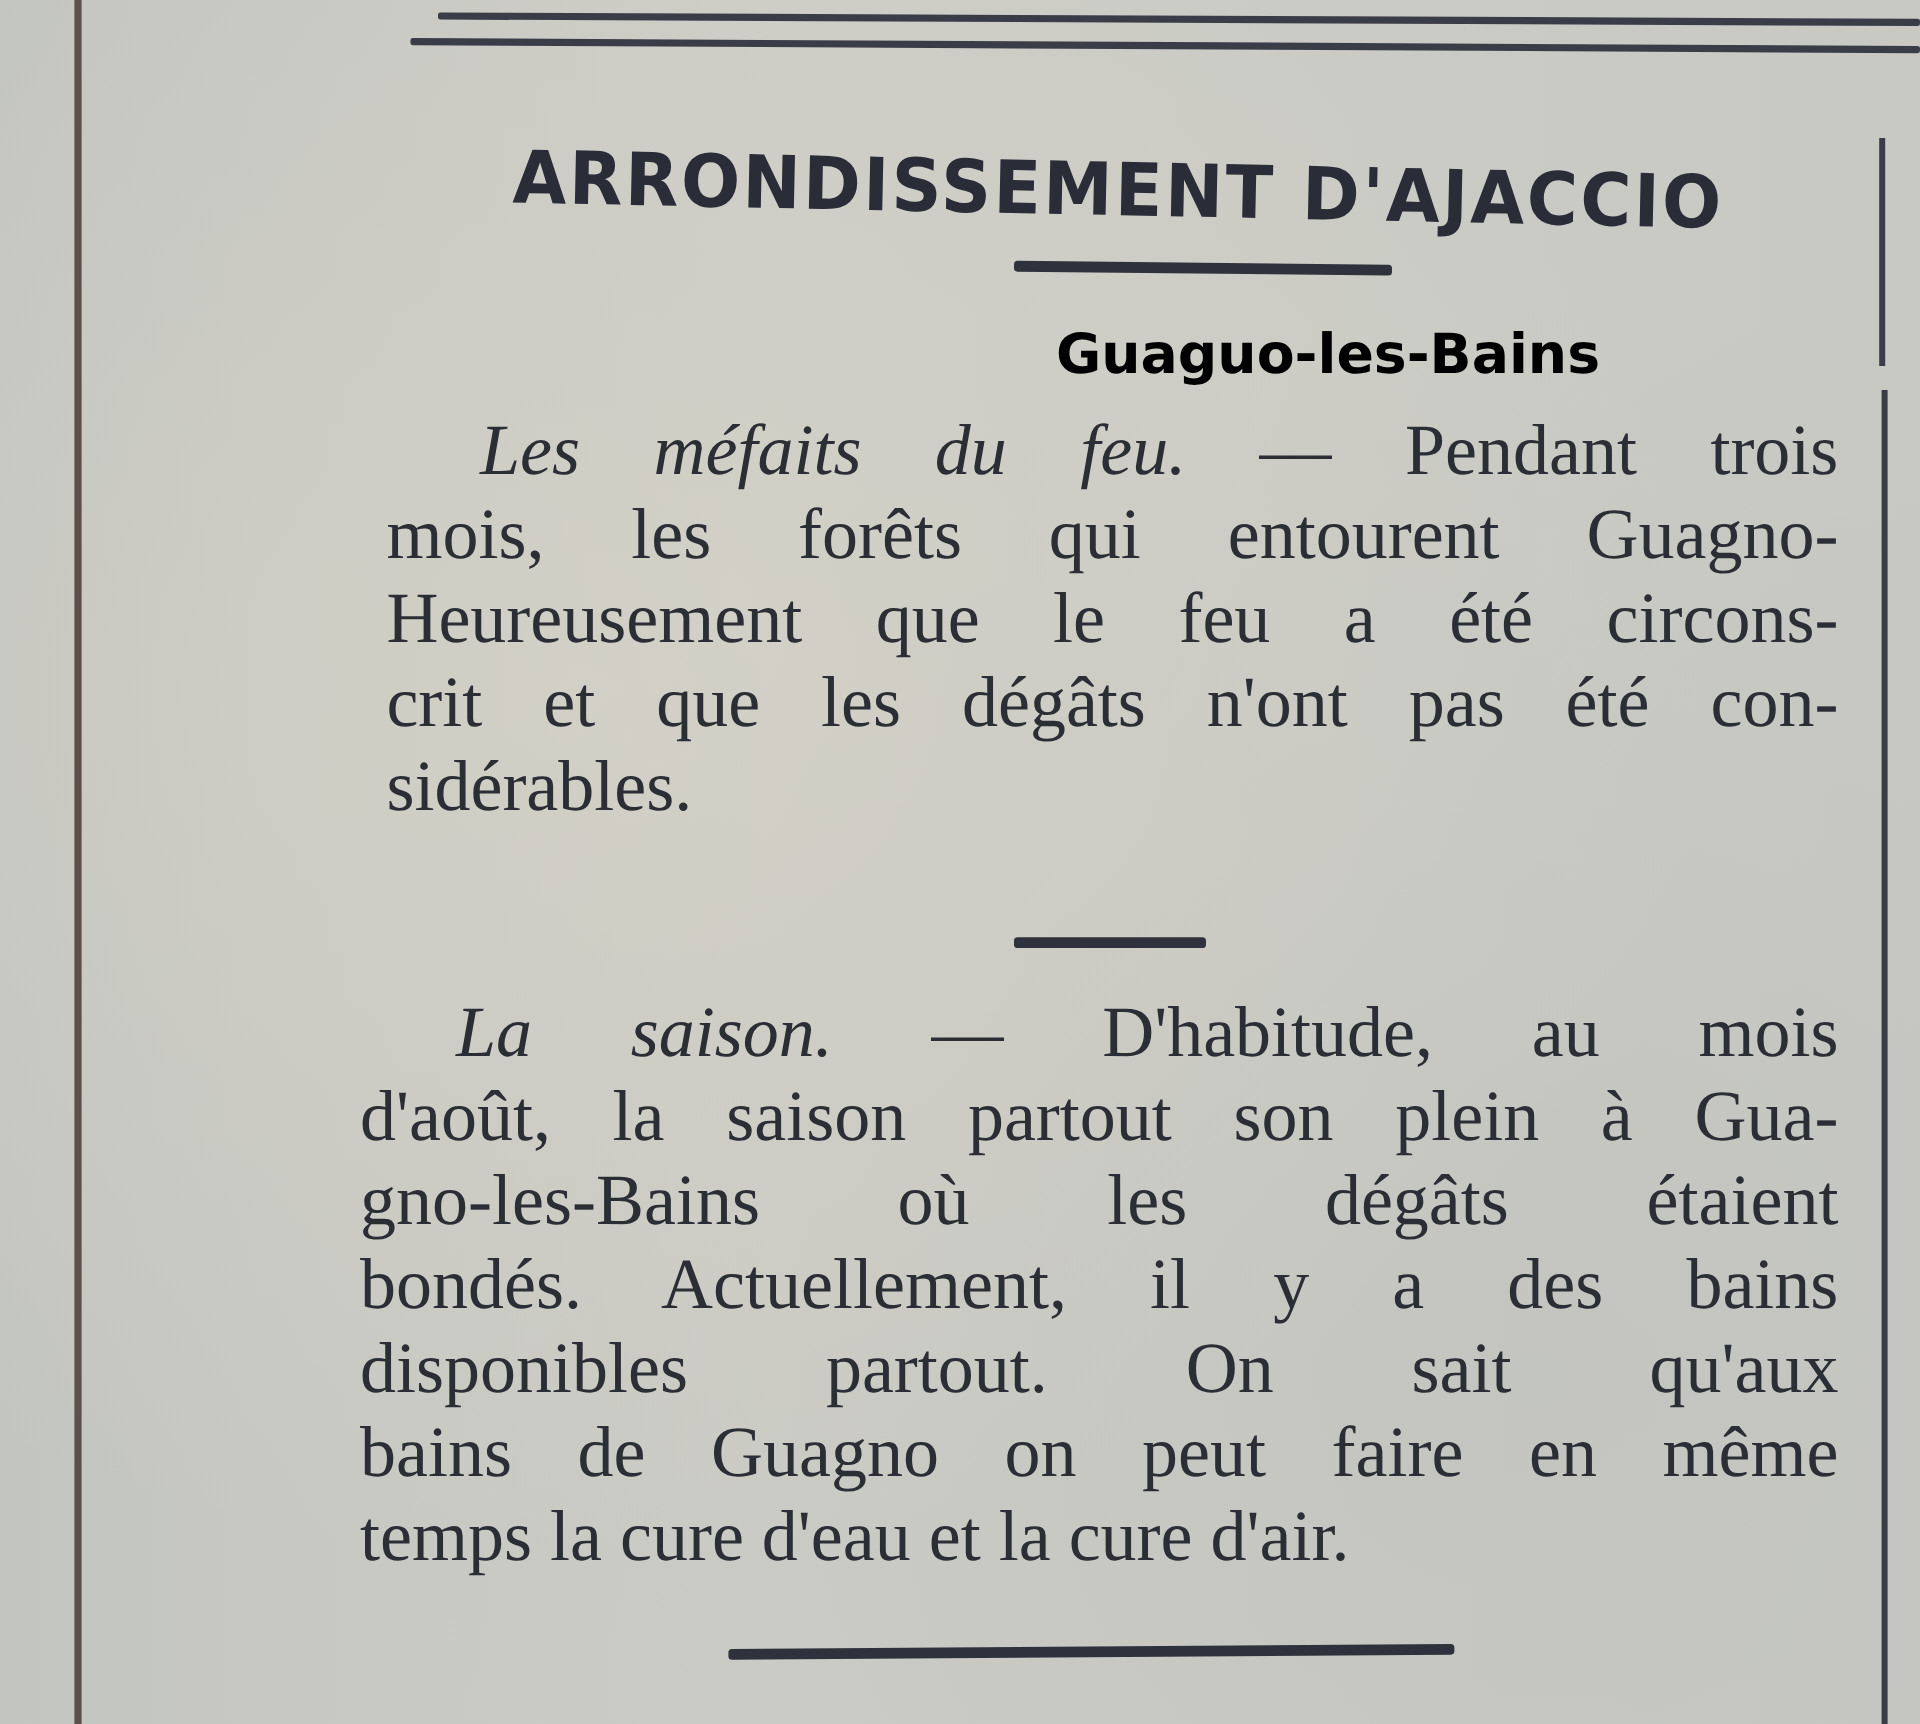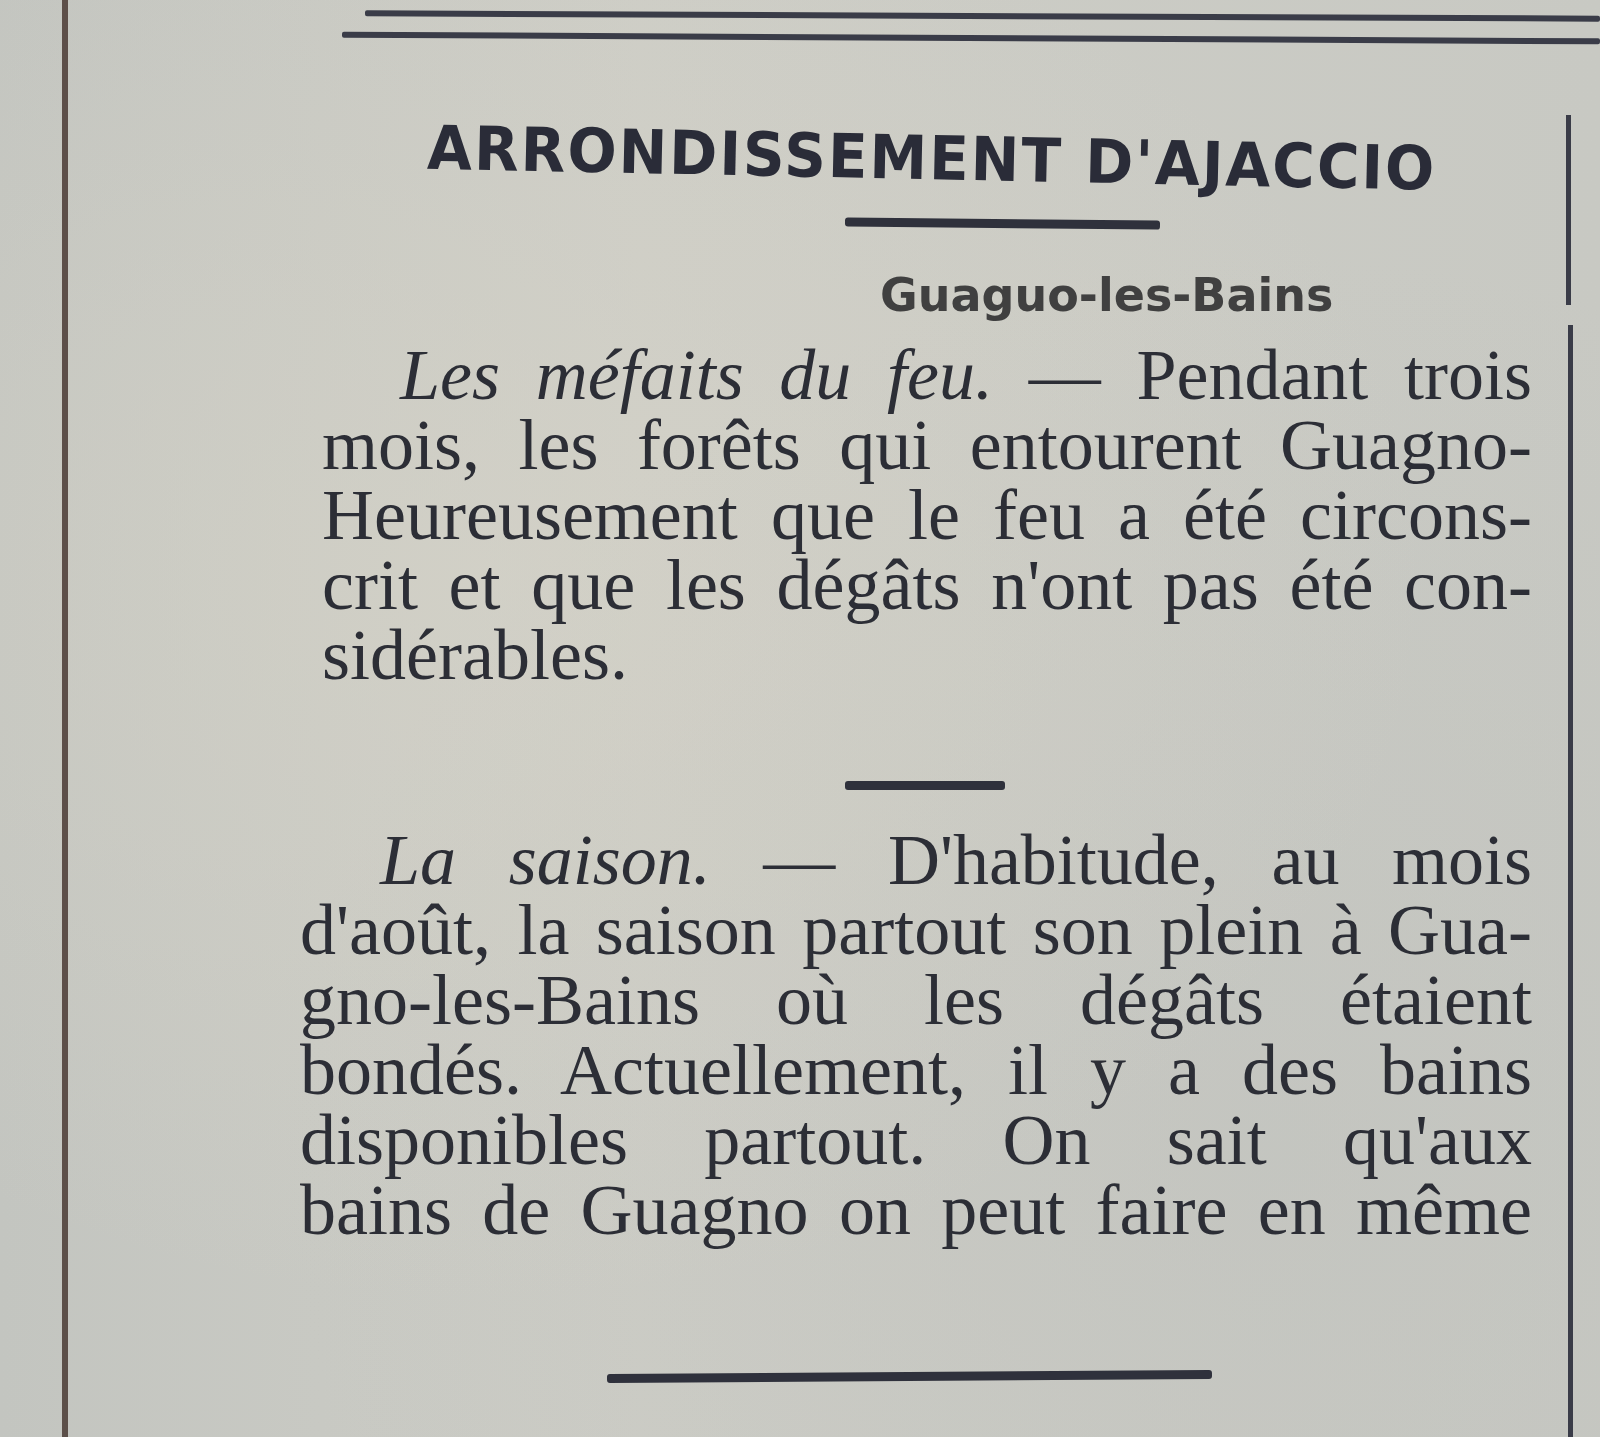--- a/index.html
+++ b/index.html
@@ -69,29 +69,29 @@
     .rule.r-mid  { left: 845px; top: 781px; width: 160px; }
     .rule.r-end  { left: 607px; top: 1372px; width: 605px; transform: rotate(-0.4deg); }
 
     .subhead {
       position: absolute;
       left: 880px;
       top: 268px;
       font-family: "DejaVu Sans", sans-serif;
       font-weight: bold;
       font-size: 46px;
-      color: #404040;
+      color: #000000;
       white-space: nowrap;
     }
 
     .para {
       position: absolute;
       width: 1210px;
       font-family: "Liberation Serif", "DejaVu Serif", serif;
-      font-size: 72px;
+      font-size: 60px;
       line-height: 70px;
       color: #2c2e36;
     }
     .para .line {
       display: block;
       white-space: nowrap;
       text-align: justify;
       text-align-last: justify;
     }
     .para .line.last {
@@ -137,15 +137,16 @@
   <span class="line first">
     <span class="lead">La saison.</span>
     <span>—</span>
     <span>D'habitude, au mois</span>
   </span>
   <span class="line">d'août, la saison partout son plein à Gua-</span>
   <span class="line">gno-les-Bains où les dégâts étaient</span>
   <span class="line">bondés. Actuellement, il y a des bains</span>
   <span class="line">disponibles partout. On sait qu'aux</span>
   <span class="line">bains de Guagno on peut faire en même</span>
+  <span class="line last">temps la cure d'eau et la cure d'air.</span>
 </div>
 
 <div class="rule r-end"></div>
 
 </body></html>

